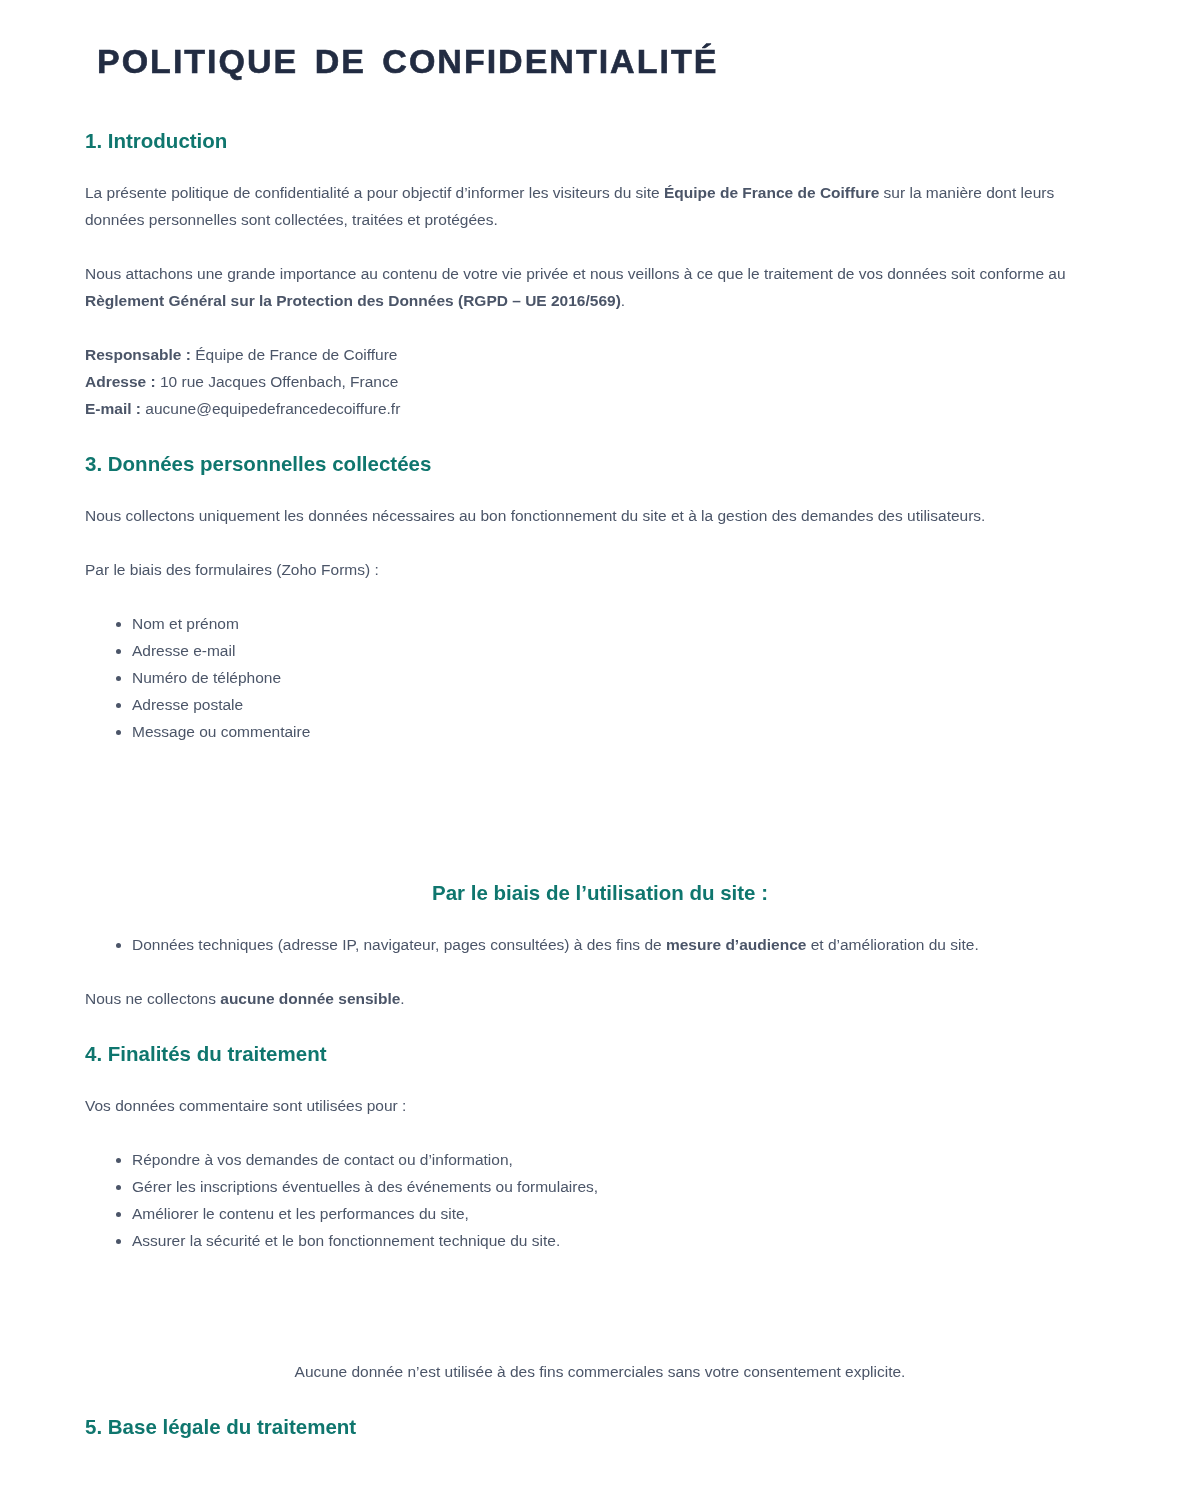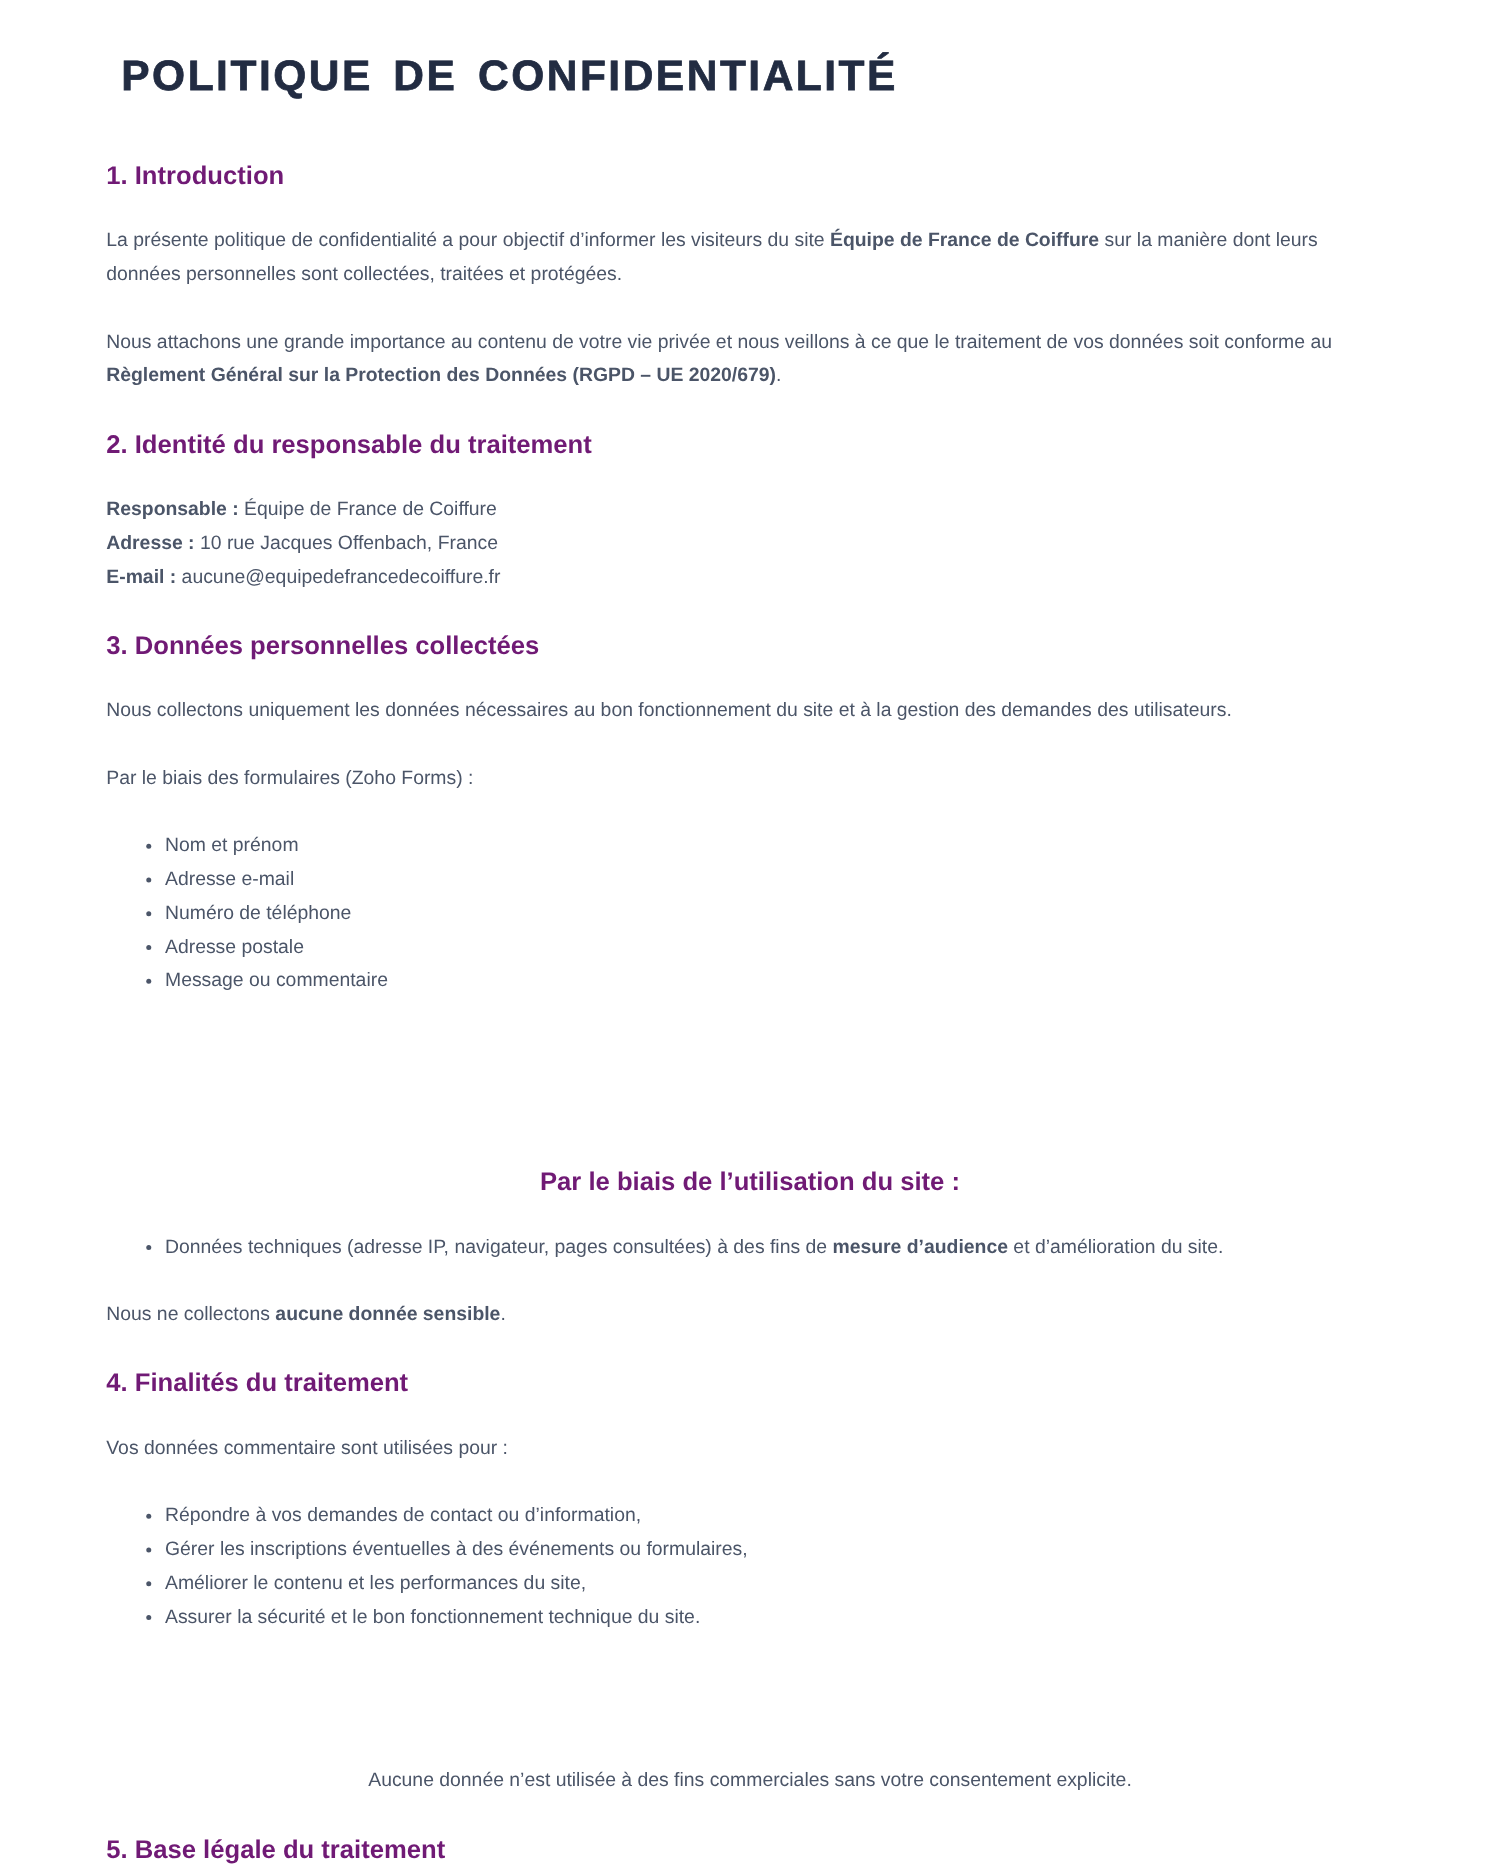--- a/index.html
+++ b/index.html
@@ -31,21 +31,21 @@
     letter-spacing: 2px;
     word-spacing: 5px;
     color: #222c42;
     -webkit-text-stroke: 0.6px #222c42;
   }
   h2.section-heading {
     margin: 28px 0 25px 0;
     font-size: 20.5px;
     line-height: 27px;
     font-weight: 700;
-    color: #701a75;
+    color: #0f766e;
   }
   p {
     margin: 0 0 27px 0;
   }
   p.mt0, h2.mt0 { margin-top: 0; text-align: center; }
   b { font-weight: 700; }
   .id-line { display: block; }
   ul.bullet-list {
     margin: 0 0 27px 0;
     padding: 0 0 0 47px;
@@ -62,25 +62,24 @@
 </head>
 <body>
 
 <div class="page">
 
   <h1 class="page-title">POLITIQUE DE CONFIDENTIALITÉ</h1>
 
   <section>
     <h2 class="section-heading">1. Introduction</h2>
     <p><span>La présente politique de confidentialité a pour objectif d’informer les visiteurs du site </span><b>Équipe de France de Coiffure</b><span> sur la manière dont leurs données personnelles sont collectées, traitées et protégées.</span></p>
-    <p><span>Nous attachons une grande importance au contenu de votre vie privée et nous veillons à ce que le traitement de vos données soit conforme au </span><b>Règlement Général sur la Protection des Données (RGPD – UE 2020/679)</b><span>.</span></p>
+    <p><span>Nous attachons une grande importance au contenu de votre vie privée et nous veillons à ce que le traitement de vos données soit conforme au </span><b>Règlement Général sur la Protection des Données (RGPD – UE 2016/569)</b><span>.</span></p>
   </section>
 
   <section>
-    <h2 class="section-heading">2. Identité du responsable du traitement</h2>
     <p>
       <span class="id-line"><b>Responsable :</b><span> Équipe de France de Coiffure</span></span>
       <span class="id-line"><b>Adresse :</b><span> 10 rue Jacques Offenbach, France</span></span>
       <span class="id-line"><b>E-mail :</b><span> aucune@equipedefrancedecoiffure.fr</span></span>
     </p>
   </section>
 
   <section>
     <h2 class="section-heading">3. Données personnelles collectées</h2>
     <p>Nous collectons uniquement les données nécessaires au bon fonctionnement du site et à la gestion des demandes des utilisateurs.</p>

